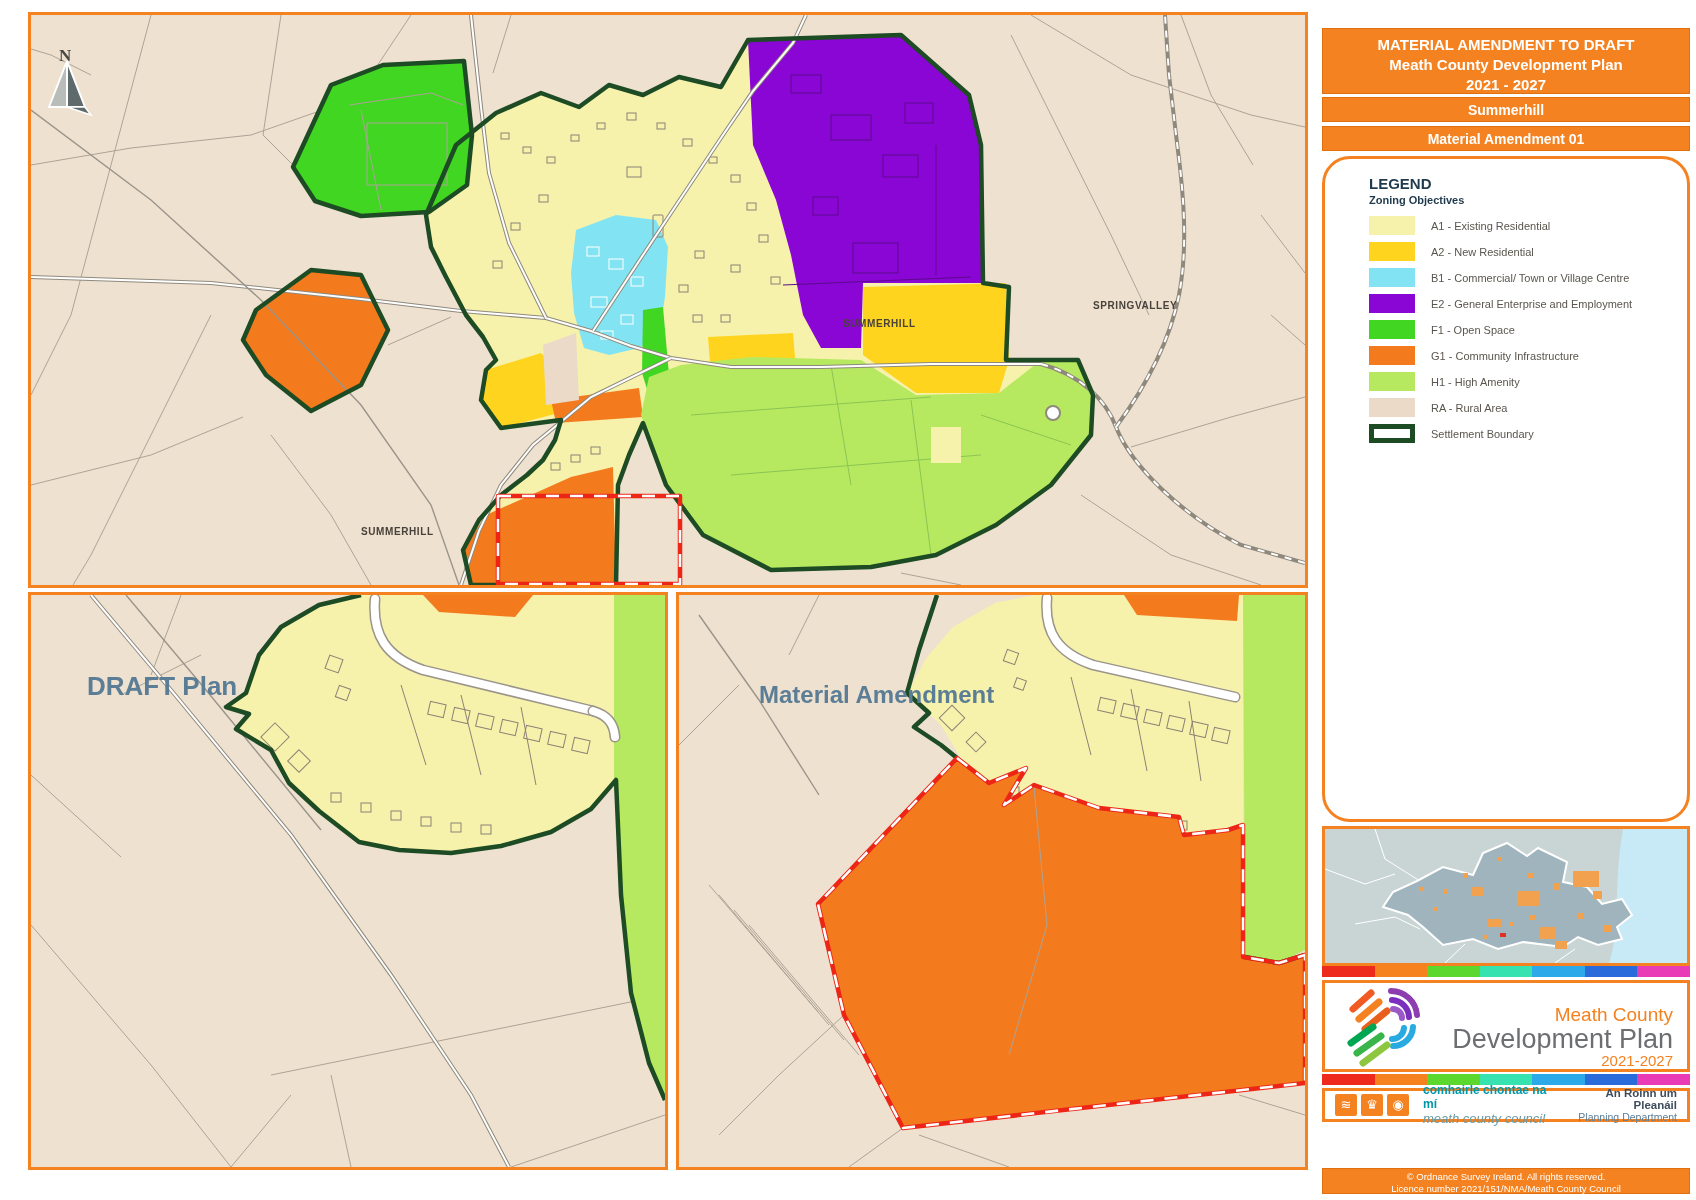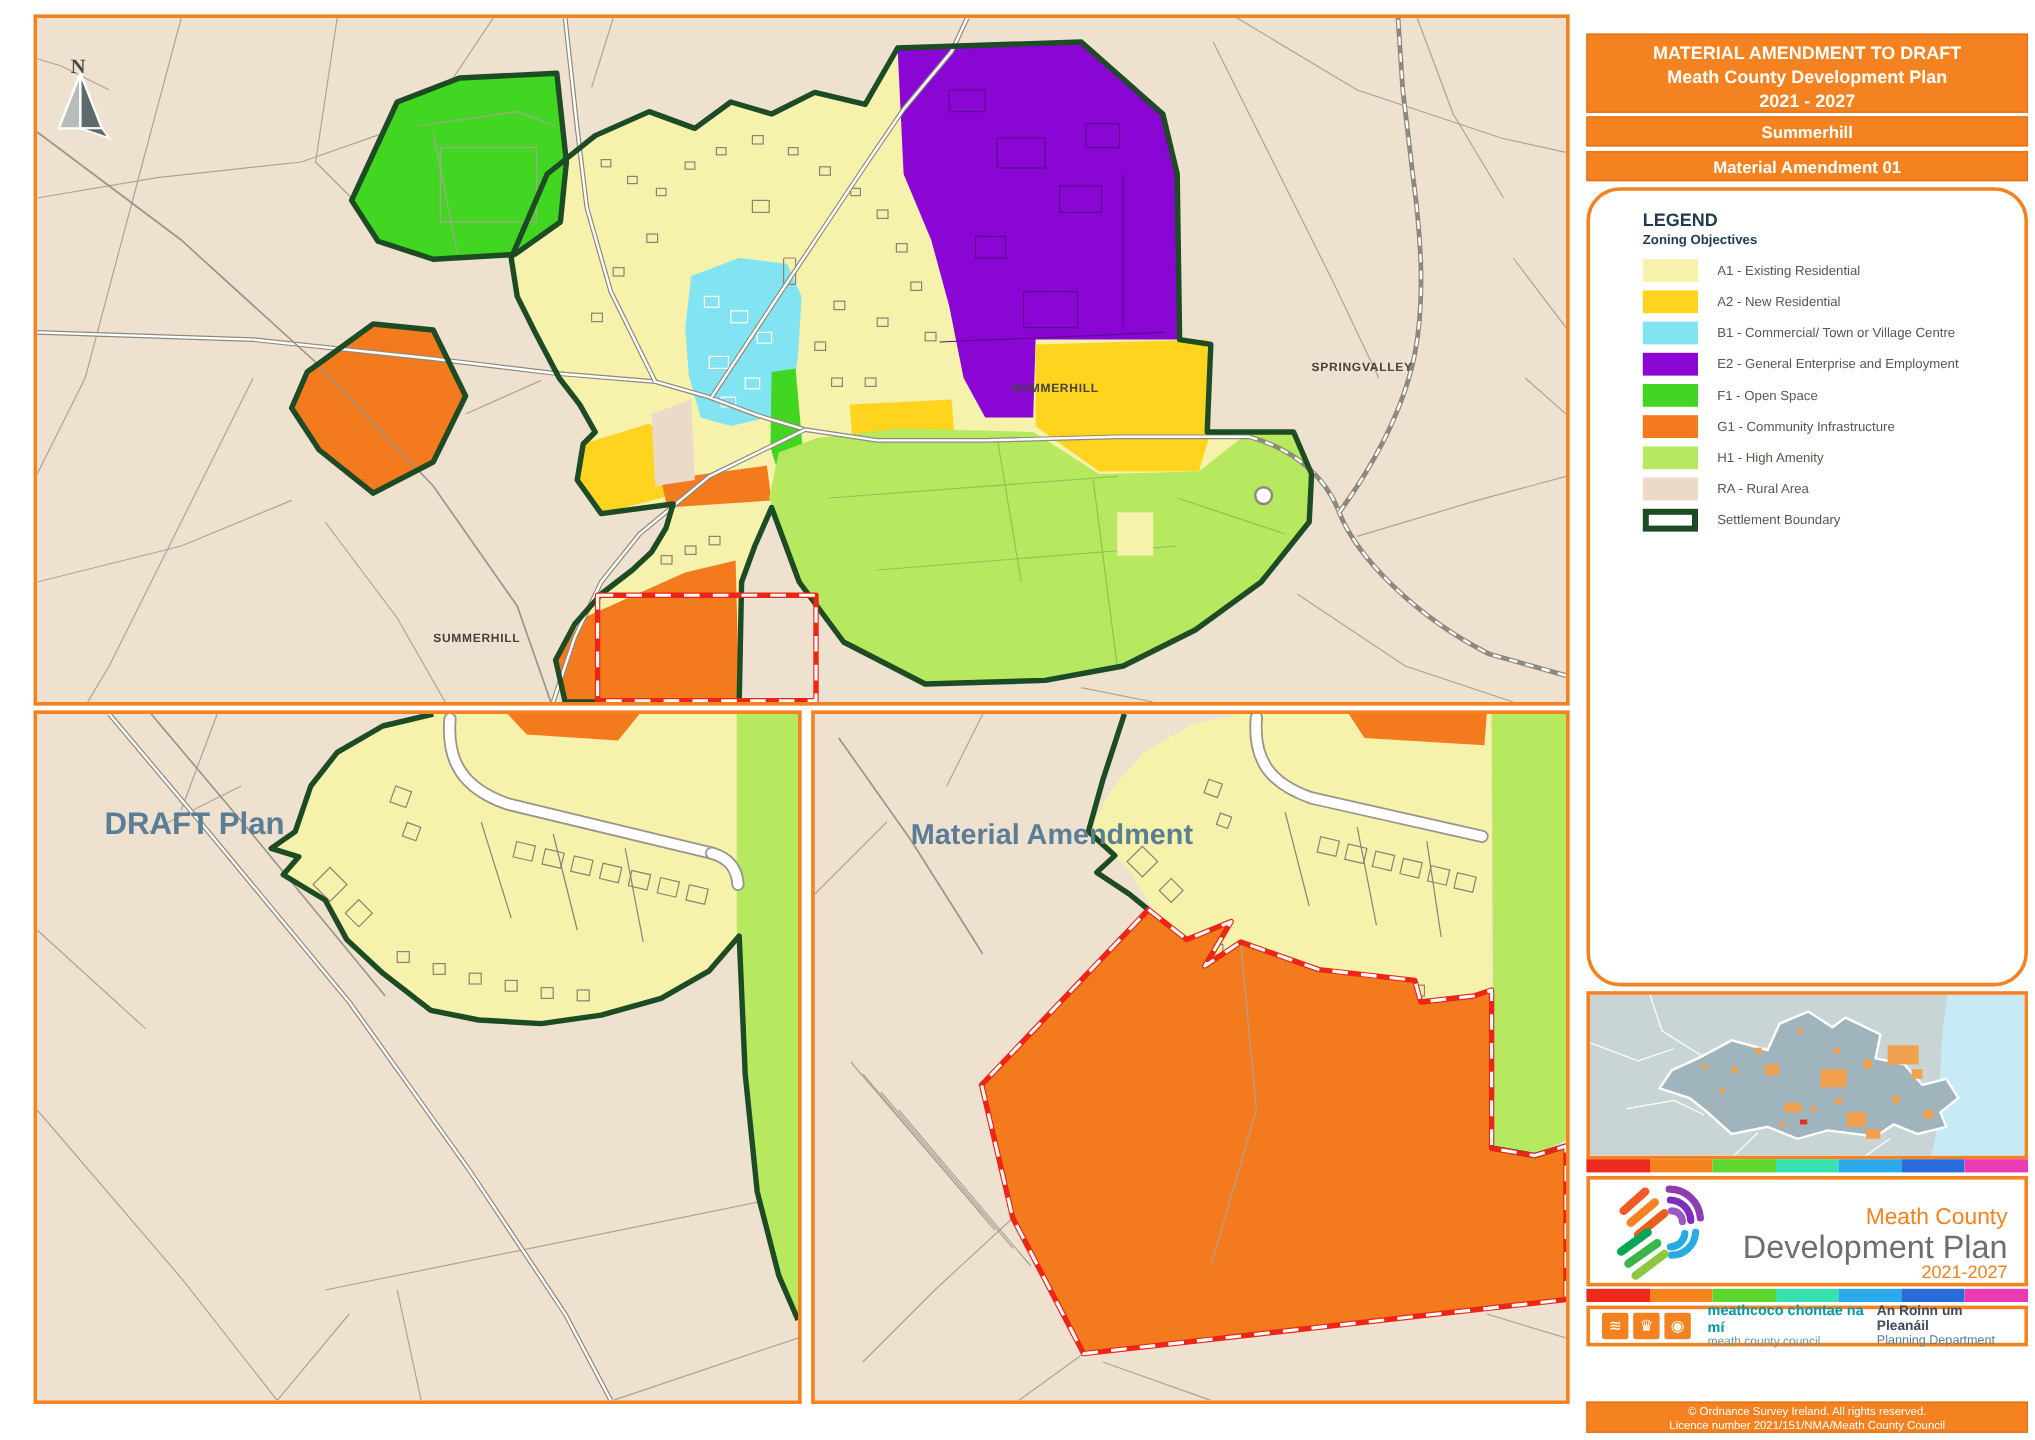--- a/index.html
+++ b/index.html
@@ -23,22 +23,22 @@
   .stripe span{flex:1 1 auto;height:100%;}
   .logo-row{display:flex;align-items:flex-end;height:100%;}
   .logo-text{flex:1;text-align:right;padding-right:14px;line-height:1.05;}
   .lt1{color:#F58220;font-size:19px;}
   .lt2{color:#6d6e71;font-size:27px;}
   .lt3{color:#F58220;font-size:15px;font-weight:normal;}
   .council{display:flex;align-items:center;height:100%;padding:0 10px;box-sizing:border-box;}
   .clogos{display:flex;gap:4px;margin-right:14px;}
   .clogo{width:22px;height:22px;background:#F58220;color:#fff;font-size:13px;line-height:22px;text-align:center;border-radius:2px;}
   .cirish{color:#0097A9;font-size:12px;font-weight:bold;line-height:1.1;}
-  .ceng{color:#6b9aa4;font-size:10px;}
-  .cdept{margin-left:auto;text-align:left;}
+  .ceng{color:#6b9aa4;font-size:13px;font-style:italic;}
+  .cdept{margin-left:auto;text-align:right;}
   .cdept .d1{color:#3E4C5E;font-size:11.5px;font-weight:bold;}
   .cdept .d2{color:#5B7E96;font-size:10.5px;}
   .frow{position:absolute;left:1322px;width:368px;background:#F58220;color:#fff;box-sizing:border-box;border:1px solid #e06f10;}
   .finfo{display:flex;}
   .fleft{flex:1;padding:3px 0 3px 8px;font-size:10px;line-height:13.5px;border-right:2px solid #fff;}
   .fright{width:103px;display:flex;flex-direction:column;}
   .fright div{flex:1;padding:3px 0 0 6px;font-size:10px;}
   .fright div + div{border-top:2px solid #fff;}
   .fcopy{text-align:center;font-size:9.5px;line-height:12px;padding:2px 0;}
   
@@ -471,21 +471,21 @@
   </div>
 
   <div class="sb wbox" style="top:1088px;height:34px;">
     <div class="council">
       <div class="clogos">
         <div class="clogo">≋</div>
         <div class="clogo">♛</div>
         <div class="clogo">◉</div>
       </div>
       <div>
-        <div class="cirish">meathcoco chontae na mí</div>
+        <div class="cirish">comhairle chontae na mí</div>
         <div class="ceng">meath county council</div>
       </div>
       <div class="cdept">
         <div class="d1">An Roinn um Pleanáil</div>
         <div class="d2">Planning Department</div>
       </div>
     </div>
   </div>
 
   <div class="frow fcopy" style="top:1168px;height:26px;">

